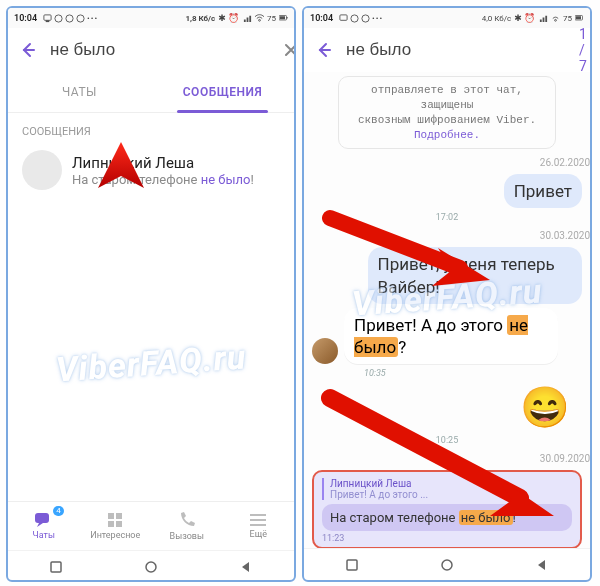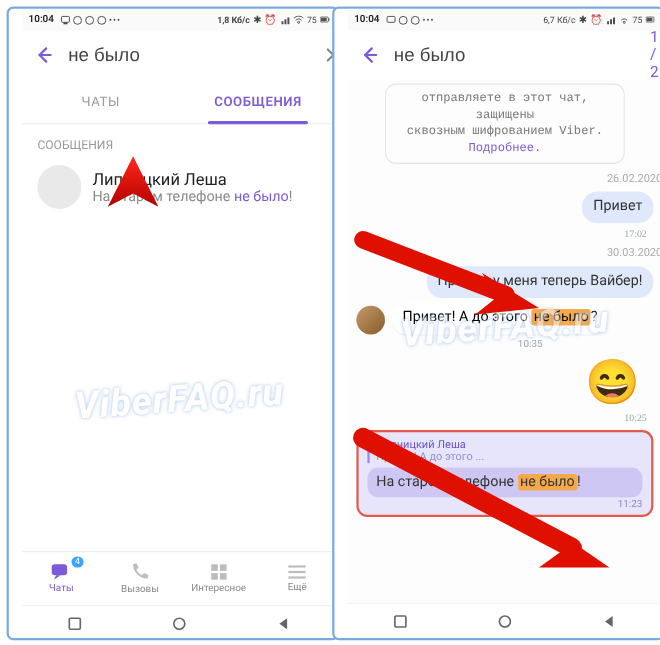--- a/index.html
+++ b/index.html
@@ -1,17 +1,17 @@
 <!DOCTYPE html>
 <html><head>
 <meta charset="utf-8">
 <style>
   html,body{margin:0;padding:0;background:#fff;font-family:-apple-system,Roboto,Arial,sans-serif;}
   .canvas{width:600px;height:586px;position:relative;background:#fefefe;}
-  .phone{position:absolute;top:6px;width:286px;height:572px;border:2px solid #7aa8e0;border-radius:6px;background:#fff;overflow:hidden;padding-left:12px;}
+  .phone{position:absolute;top:6px;width:286px;height:572px;border:2px solid #7aa8e0;border-radius:6px;background:#fff;overflow:hidden;}
   .phone.left{left:6px;}
   .phone.right{left:302px;}
   
   .status{height:20px;background:#fafafa;display:flex;align-items:center;font-size:9px;color:#222;padding:0 6px;}
   .status .time{font-weight:600;}
   .status .icons-left{margin-left:6px;letter-spacing:1px;opacity:.85;display:flex;gap:2px;align-items:center;}
   .status .spacer{flex:1;}
   .status .icons-right{display:flex;align-items:center;gap:3px;opacity:.85;}
   .sicon{width:9px;height:9px;display:inline-block;}
   svg{display:block;}
@@ -47,37 +47,37 @@
   
   .wm{position:absolute;left:50%;top:230px;transform:translate(-50%,0) rotate(-4deg);font-size:34px;font-weight:800;color:#fff;opacity:.5;text-shadow:0 0 4px #7aa8e0,0 0 2px #7aa8e0;font-style:italic;pointer-events:none;letter-spacing:1px;}
   .phone.right .wm{top:205px;}
   
   .phone.right .body{height:calc(100% - 20px - 44px - 32px);overflow:hidden;position:relative;background:#fdfdfd;}
   .encbox{margin:4px 34px 6px;border:1px solid #e6e6e6;border-radius:10px;padding:6px 8px;font-size:11px;color:#777;text-align:center;line-height:1.35;font-family:Liberation Mono, monospace;}
   .encbox .more{color:#7b5bd6;}
   .datechip{text-align:right;font-size:10px;color:#aaa;margin:8px 0 4px;}
   .row{display:flex;align-items:flex-end;padding:2px 8px;}
   .row.out{justify-content:flex-end;}
-  .bubble{max-width:72%;padding:6px 10px;border-radius:14px;font-size:13px;position:relative;line-height:1.3;}
+  .bubble{max-width:72%;padding:6px 10px;border-radius:14px;font-size:17px;position:relative;line-height:1.3;}
   .bubble.in{background:#fff;color:#000000;box-shadow:0 1px 0 rgba(0,0,0,.06);}
   .bubble.out{background:#dfe9fb;color:#333;}
   .bubble .hlmatch{background:#f6a94a;border-radius:3px;padding:0 2px;}
   .tstamp{font-size:9px;color:#9aa;margin:2px 14px 2px;}
-  .tstamp.out{text-align:right;font-family:Liberation Serif, serif;}
-  .tstamp.in{text-align:center;margin-left:60px;}
+  .tstamp.out{text-align:center;}
+  .tstamp.in{text-align:left;margin-left:60px;font-style:italic;}
   .av-sm{width:26px;height:26px;border-radius:50%;background:linear-gradient(135deg,#c59a6a,#8a5a2a);flex:none;margin-right:6px;align-self:flex-end;}
   .emoji{font-size:40px;margin:2px 12px 0 auto;display:block;text-align:right;}
   
   .reply{margin:6px 8px 2px;border:2px solid #e25a4a;border-radius:10px;padding:6px 8px 4px;background:#e7e5fb;position:relative;}
   .reply .cite{border-left:2px solid #9a84f0;padding-left:6px;margin-bottom:4px;}
   .reply .cite .cn{font-size:10px;color:#6b52c9;}
   .reply .cite .ct{font-size:10px;color:#928ed0;}
   .reply .msg{background:#cfc7f3;border-radius:10px;padding:6px 8px;font-size:13px;color:#333;}
   .reply .msg .hlmatch{background:#f6a94a;border-radius:3px;padding:0 2px;}
-  .reply .rstamp{font-size:9px;color:#8c86c5;text-align:right;margin-top:2px;}
+  .reply .rstamp{font-size:9px;color:#8c86c5;text-align:left;margin-top:2px;}
   
   .arrow1{position:absolute;left:86px;top:132px;pointer-events:none;}
   .arrow2{position:absolute;left:320px;top:208px;pointer-events:none;}
   .arrow3{position:absolute;left:320px;top:388px;pointer-events:none;}
 </style>
 </head>
 <body>
 <div class="canvas">
 
 <div class="phone left">
@@ -173,36 +173,36 @@
       <span class="badge" data-badge="4">
             <svg width="20" height="16" viewBox="0 0 20 16">
               <rect x="1" y="1" width="14" height="10" rx="3" fill="#7b5bd6"></rect>
               <path d="M5 11l-2 4 6-4" fill="#7b5bd6"></path>
             </svg>
           </span>
       <span>Чаты</span>
     </div>
     <div class="bi">
       <span>
-            <svg width="18" height="18" viewBox="0 0 18 18">
-              <path d="M3 2c0 7 6 13 13 13l1-3-4-2-2 2c-2-1-4-3-5-5l2-2-2-4z" fill="#bdbdbd"></path>
-            </svg>
-          </span>
-      <span>Вызовы</span>
-    </div>
-    <div class="bi">
-      <span>
             <svg width="16" height="16" viewBox="0 0 16 16">
               <rect x="1" y="1" width="6" height="6" fill="#bdbdbd"></rect>
               <rect x="9" y="1" width="6" height="6" fill="#bdbdbd"></rect>
               <rect x="1" y="9" width="6" height="6" fill="#bdbdbd"></rect>
               <rect x="9" y="9" width="6" height="6" fill="#bdbdbd"></rect>
             </svg>
           </span>
       <span>Интересное</span>
+    </div>
+    <div class="bi">
+      <span>
+            <svg width="18" height="18" viewBox="0 0 18 18">
+              <path d="M3 2c0 7 6 13 13 13l1-3-4-2-2 2c-2-1-4-3-5-5l2-2-2-4z" fill="#bdbdbd"></path>
+            </svg>
+          </span>
+      <span>Вызовы</span>
     </div>
     <div class="bi">
       <span>
             <svg width="16" height="14" viewBox="0 0 16 14">
               <rect y="1" width="16" height="2" fill="#bdbdbd"></rect>
               <rect y="6" width="16" height="2" fill="#bdbdbd"></rect>
               <rect y="11" width="16" height="2" fill="#bdbdbd"></rect>
             </svg>
           </span>
       <span>Ещё</span>
@@ -244,21 +244,21 @@
           </span>
       <span class="sicon">
             <svg viewBox="0 0 10 10">
               <circle cx="5" cy="5" r="4" fill="none" stroke="#333" stroke-width="1"></circle>
             </svg>
           </span>
       <span style="font-size:8px;">•••</span>
     </span>
     <span class="spacer"></span>
     <span class="icons-right">
-      <span style="font-size:8px;">6,7 Кб/с</span>
+      <span style="font-size:8px;">4,0 Кб/с</span>
       <span>✱</span>
           <span>⏰</span>
       <span class="sicon">
             <svg viewBox="0 0 10 10">
               <path d="M1 9h2V6H1zM4 9h2V4H4zM7 9h2V2H7z" fill="#333"></path>
             </svg>
           </span>
       <span class="sicon">
             <svg viewBox="0 0 10 10">
               <path d="M5 8a1 1 0 100-2 1 1 0 000 2zM2 5c2-2 4-2 6 0" fill="none" stroke="#333" stroke-width="1"></path>
@@ -275,21 +275,21 @@
   </div>
 
   <div class="searchrow">
     <span class="back">
       <svg width="20" height="20" viewBox="0 0 20 20">
             <path d="M12 4l-6 6 6 6" fill="none" stroke="#7b5bd6" stroke-width="2" stroke-linecap="round"></path>
             <path d="M6 10h10" stroke="#7b5bd6" stroke-width="2" stroke-linecap="round"></path>
           </svg>
     </span>
     <input class="search-input" value="не было" style="">
-    <span class="counter">1 / 2</span>
+    <span class="counter">1 / 7</span>
 
   </div>
 
   <div class="body">
     <div class="encbox">
       <span>отправляете в этот чат, защищены</span><br>
       <span>сквозным шифрованием Viber.</span><br>
       <span class="more">Подробнее.</span>
     </div>
 
@@ -310,20 +310,21 @@
         <span>Привет! А до этого </span><span class="hlmatch">не было</span><span>?</span>
       </div>
     </div>
     <div class="tstamp in">10:35</div>
 
     <div class="row out">
       <span class="emoji">😄</span>
     </div>
     <div class="tstamp out">10:25</div>
 
+    <div class="datechip">30.09.2020</div>
 
     <div class="reply">
       <div class="cite">
         <div class="cn">Липницкий Леша</div>
         <div class="ct">Привет! А до этого ...</div>
       </div>
       <div class="msg">
         <span>На старом телефоне </span><span class="hlmatch">не было</span><span>!</span>
       </div>
       <div class="rstamp">11:23</div>

